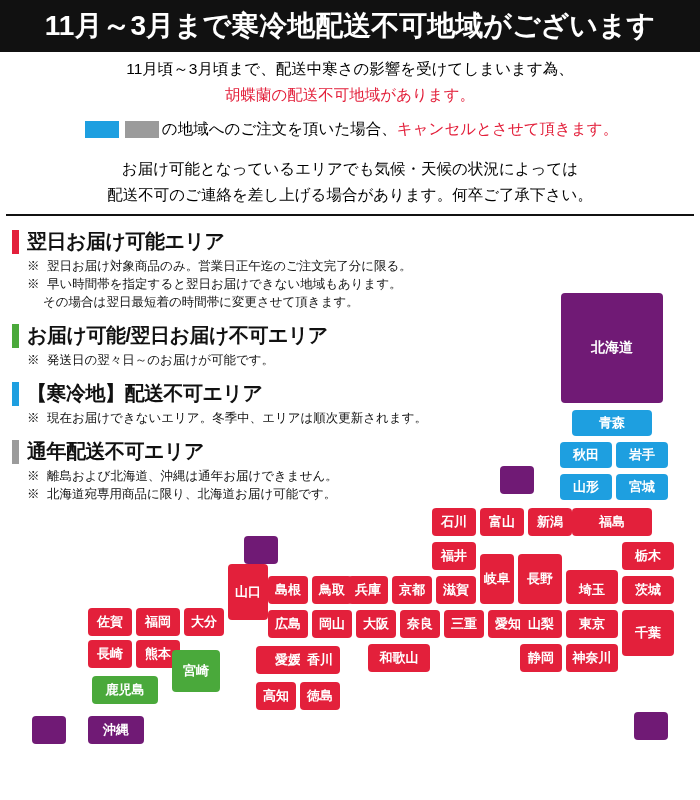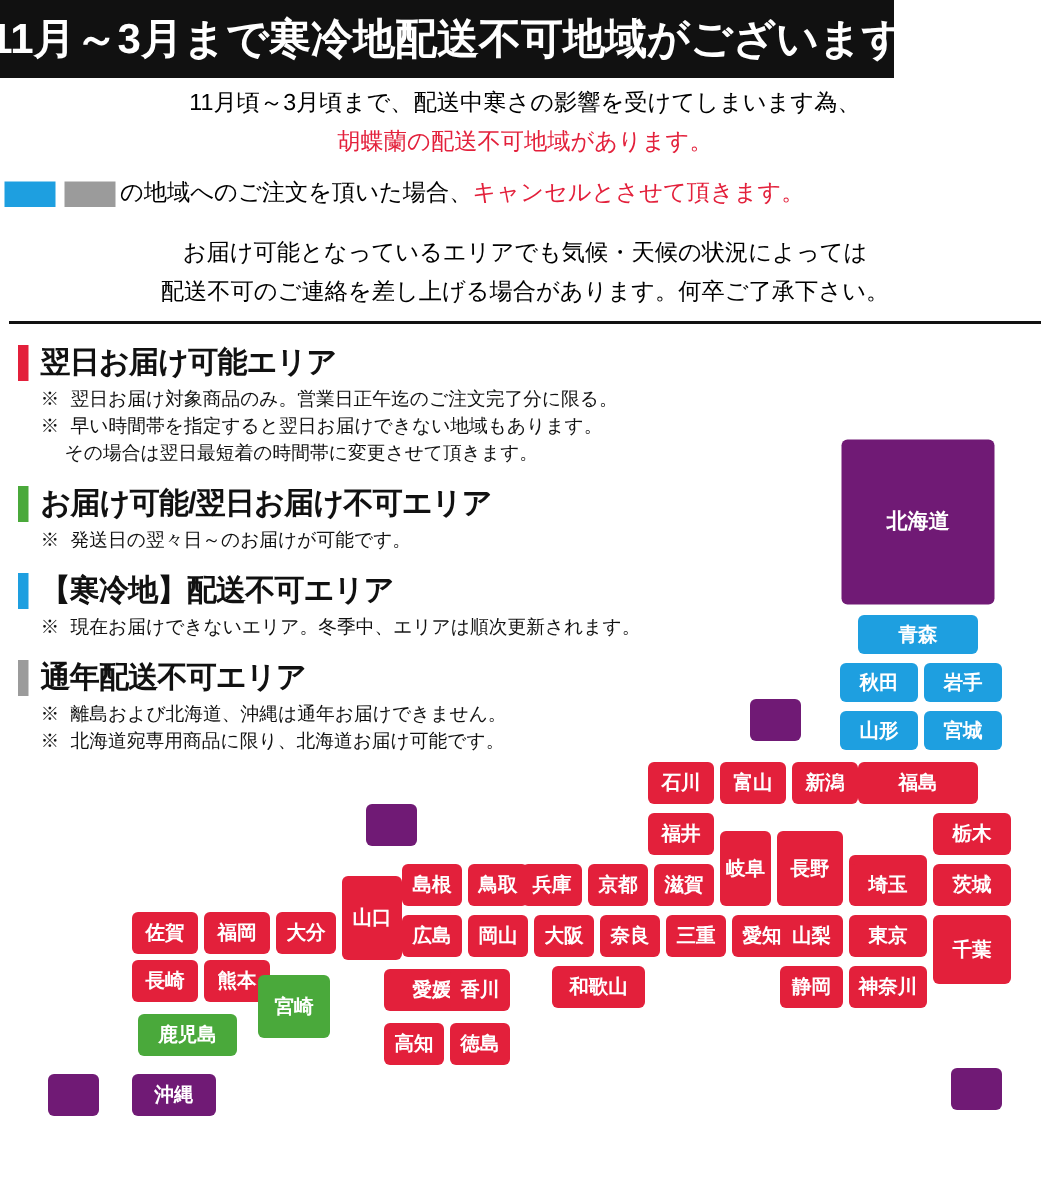--- a/index.html
+++ b/index.html
@@ -17,21 +17,21 @@
   .page {
     position: relative;
     width: 700px;
     height: 800px;
   }
 
   
   .header-bar {
     position: absolute;
     left: 0; top: 0;
-    width: 596px;
+    width: 700px;
     height: 52px;
     background: #111111;
     display: flex;
     align-items: center;
     justify-content: center;
   }
   .header-bar .title {
     color: #ffffff;
     font-size: 28px;
     font-weight: bold;
@@ -49,20 +49,21 @@
     line-height: 26px;
   }
   .intro .line {
     white-space: nowrap;
   }
   .red { color: #e3203b; }
 
   .chip-row {
     display: flex;
     align-items: center;
+    justify-content: center;
     gap: 0px;
     margin-top: 8px;
     white-space: nowrap;
   }
   .chip {
     display: inline-block;
     width: 34px;
     height: 17px;
     vertical-align: middle;
     margin: 0 3px;
@@ -242,21 +243,21 @@
       <div class="pref c-red" style="left: 480px; top: 508px; width: 44px; height: 28px;">富山</div>
       <div class="pref c-red" style="left: 528px; top: 508px; width: 44px; height: 28px;">新潟</div>
       <div class="pref c-red" style="left: 432px; top: 542px; width: 44px; height: 28px;">福井</div>
       <div class="pref c-red" style="left: 480px; top: 554px; width: 34px; height: 50px;">岐阜</div>
       <div class="pref c-red" style="left: 518px; top: 554px; width: 44px; height: 50px;">長野</div>
       <div class="pref c-red" style="left: 436px; top: 576px; width: 40px; height: 28px;">滋賀</div>
       <div class="pref c-red" style="left: 392px; top: 576px; width: 40px; height: 28px;">京都</div>
       <div class="pref c-red" style="left: 348px; top: 576px; width: 40px; height: 28px;">兵庫</div>
       <div class="pref c-red" style="left: 312px; top: 576px; width: 40px; height: 28px;">鳥取</div>
       <div class="pref c-red" style="left: 268px; top: 576px; width: 40px; height: 28px;">島根</div>
-      <div class="pref c-red" style="left: 228px; top: 584px; width: 40px; height: 56px;">山口</div>
+      <div class="pref c-red" style="left: 228px; top: 564px; width: 40px; height: 56px;">山口</div>
       <div class="pref c-red" style="left: 268px; top: 610px; width: 40px; height: 28px;">広島</div>
       <div class="pref c-red" style="left: 312px; top: 610px; width: 40px; height: 28px;">岡山</div>
       <div class="pref c-red" style="left: 356px; top: 610px; width: 40px; height: 28px;">大阪</div>
       <div class="pref c-red" style="left: 400px; top: 610px; width: 40px; height: 28px;">奈良</div>
       <div class="pref c-red" style="left: 444px; top: 610px; width: 40px; height: 28px;">三重</div>
       <div class="pref c-red" style="left: 488px; top: 610px; width: 40px; height: 28px;">愛知</div>
       <div class="pref c-red" style="left: 256px; top: 646px; width: 64px; height: 28px;">愛媛</div>
       <div class="pref c-red" style="left: 300px; top: 646px; width: 40px; height: 28px;">香川</div>
       <div class="pref c-red" style="left: 368px; top: 644px; width: 62px; height: 28px;">和歌山</div>
       <div class="pref c-red" style="left: 256px; top: 682px; width: 40px; height: 28px;">高知</div>

